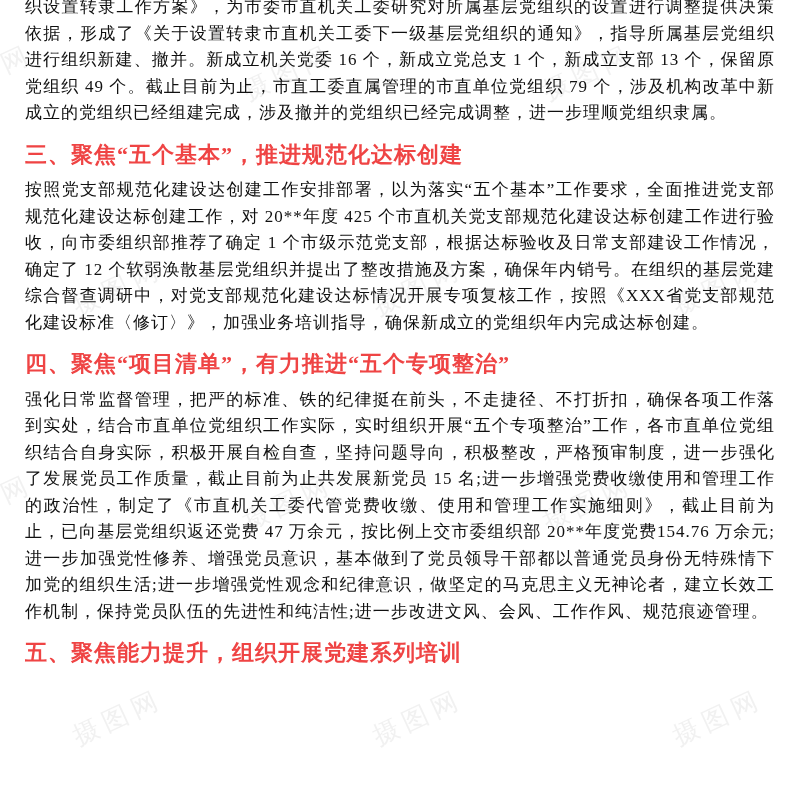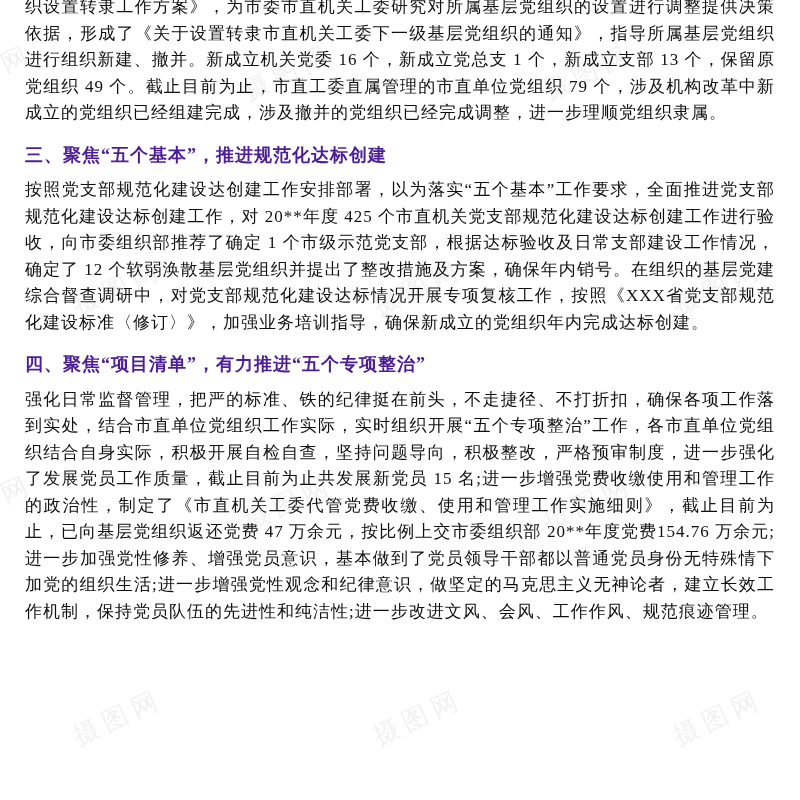--- a/index.html
+++ b/index.html
@@ -37,24 +37,24 @@
   .para {
     font-size: 17px;
     line-height: 26.5px;
     color: #101010;
     text-align: justify;
     text-justify: inter-ideograph;
     letter-spacing: 1px;
     word-break: break-all;
   }
   .heading {
-    font-size: 18px;
+    font-size: 22px;
     font-weight: bold;
     line-height: 26.5px;
-    color: #4c1d95;
+    color: #ef4444;
     margin-top: 15px;
     margin-bottom: 9px;
     letter-spacing: 1px;
   }
 </style>
 </head>
 <body>
 
 <div class="watermark-layer">
     <div class="wm" style="left: -60px; top: 55px;">摄图网</div>
@@ -71,14 +71,15 @@
     <div class="wm" style="left: 670px; top: 700px;">摄图网</div>
   </div>
 
 <div class="page">
   <div id="content">
       <div class="para">织设置转隶工作方案》，为市委市直机关工委研究对所属基层党组织的设置进行调整提供决策依据，形成了《关于设置转隶市直机关工委下一级基层党组织的通知》，指导所属基层党组织进行组织新建、撤并。新成立机关党委 16 个，新成立党总支 1 个，新成立支部 13 个，保留原党组织 49 个。截止目前为止，市直工委直属管理的市直单位党组织 79 个，涉及机构改革中新成立的党组织已经组建完成，涉及撤并的党组织已经完成调整，进一步理顺党组织隶属。</div>
       <div class="heading">三、聚焦“五个基本”，推进规范化达标创建</div>
       <div class="para">按照党支部规范化建设达创建工作安排部署，以为落实“五个基本”工作要求，全面推进党支部规范化建设达标创建工作，对 20**年度 425 个市直机关党支部规范化建设达标创建工作进行验收，向市委组织部推荐了确定 1 个市级示范党支部，根据达标验收及日常支部建设工作情况，确定了 12 个软弱涣散基层党组织并提出了整改措施及方案，确保年内销号。在组织的基层党建综合督查调研中，对党支部规范化建设达标情况开展专项复核工作，按照《XXX省党支部规范化建设标准〈修订〉》，加强业务培训指导，确保新成立的党组织年内完成达标创建。</div>
       <div class="heading">四、聚焦“项目清单”，有力推进“五个专项整治”</div>
       <div class="para">强化日常监督管理，把严的标准、铁的纪律挺在前头，不走捷径、不打折扣，确保各项工作落到实处，结合市直单位党组织工作实际，实时组织开展“五个专项整治”工作，各市直单位党组织结合自身实际，积极开展自检自查，坚持问题导向，积极整改，严格预审制度，进一步强化了发展党员工作质量，截止目前为止共发展新党员 15 名;进一步增强党费收缴使用和管理工作的政治性，制定了《市直机关工委代管党费收缴、使用和管理工作实施细则》，截止目前为止，已向基层党组织返还党费 47 万余元，按比例上交市委组织部 20**年度党费154.76 万余元;进一步加强党性修养、增强党员意识，基本做到了党员领导干部都以普通党员身份无特殊情下加党的组织生活;进一步增强党性观念和纪律意识，做坚定的马克思主义无神论者，建立长效工作机制，保持党员队伍的先进性和纯洁性;进一步改进文风、会风、工作作风、规范痕迹管理。</div>
+      <div class="heading">五、聚焦能力提升，组织开展党建系列培训</div>
     </div>
 </div>
 
 </body></html>

